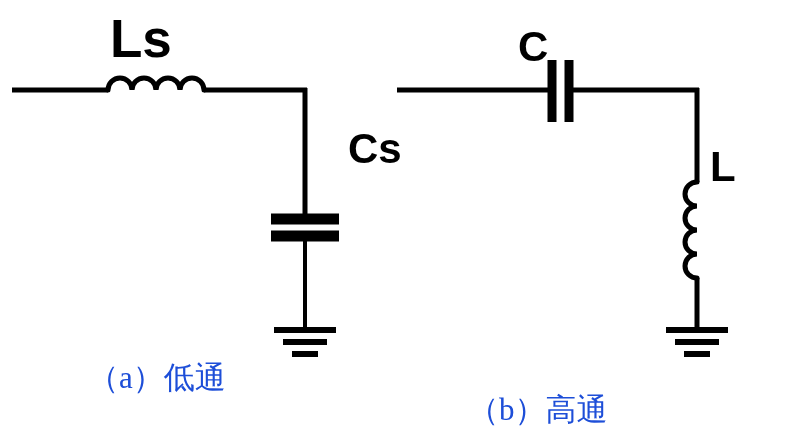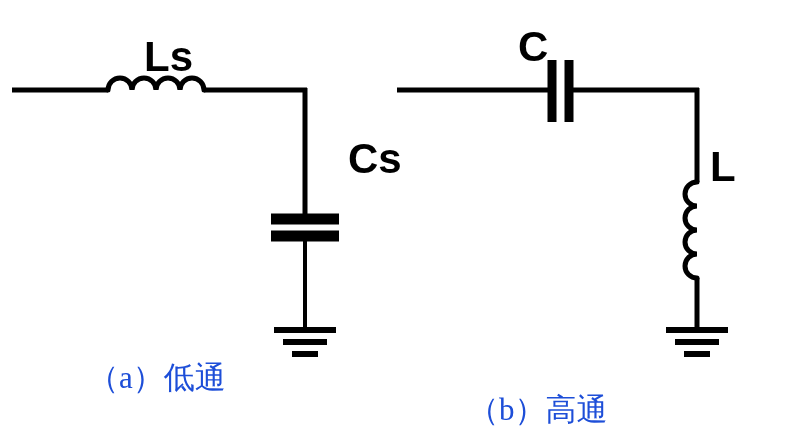--- a/index.html
+++ b/index.html
@@ -23,22 +23,22 @@
     height: 436px;
   }
   .comp-label {
     position: absolute;
     font-family: "Liberation Sans", sans-serif;
     font-weight: bold;
     color: #000000;
     white-space: nowrap;
     line-height: 1;
   }
-  .label-ls   { left: 110px; top: 36px;  font-size: 42px; margin-left: 34px; }
-  .label-cs   { left: 348px; top: 138px; font-size: 42px; }
+  .label-ls   { left: 110px; top: 12px;  font-size: 53px; }
+  .label-cs   { left: 348px; top: 128px; font-size: 42px; }
   .label-c    { left: 518px; top: 26px;  font-size: 42px; }
   .label-l    { left: 710px; top: 146px; font-size: 42px; }
   .caption {
     position: absolute;
     font-family: "Liberation Serif", "DejaVu Serif", serif;
     font-size: 31px;
     color: #1d4ed8;
     white-space: nowrap;
     line-height: 1;
   }

